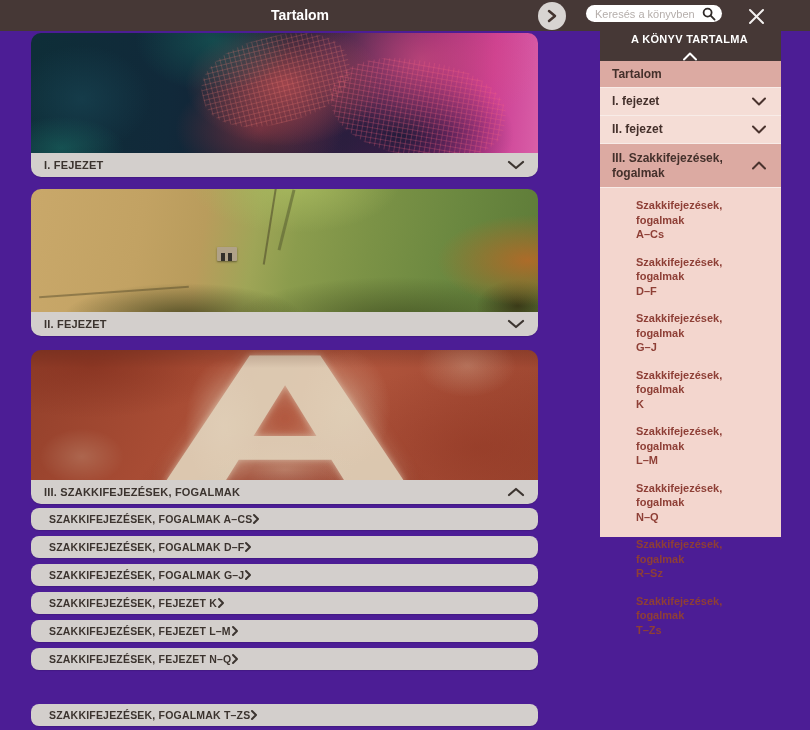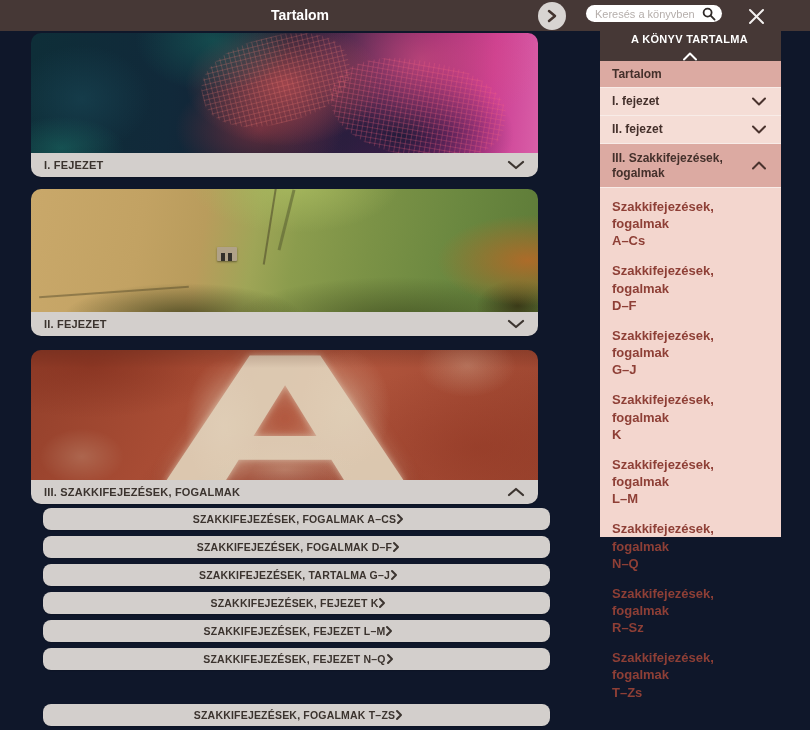--- a/index.html
+++ b/index.html
@@ -1,19 +1,19 @@
 <!DOCTYPE html>
 <html><head>
 <meta charset="utf-8">
 <style>
   * { margin:0; padding:0; box-sizing:border-box; }
   body { background:#fff; }
   .app {
     position:relative; width:810px; height:730px; overflow:hidden;
-    background:#0f172a; font-family:"Liberation Sans", sans-serif;
+    background:#4c1d95; font-family:"Liberation Sans", sans-serif;
   }
   
   .topbar { position:absolute; left:0; top:0; width:810px; height:31px; background:#463836; }
   .topbar-title {
     position:absolute; left:0; top:0; width:600px; height:31px; line-height:31px;
     text-align:center; color:#ffffff; font-size:14px; font-weight:bold;
   }
   .next-btn {
     position:absolute; left:538px; top:2px; width:28px; height:28px; border-radius:50%;
     background:#d8d4d2; border:none; cursor:pointer; display:flex; align-items:center; justify-content:center;
@@ -48,35 +48,34 @@
   }
   .sb-item .lbl { font-size:12px; font-weight:bold; color:#44302b; line-height:1.25; width:132px; }
   .sb-item.active { background:#dcaaa2; }
   .sb-item.lightpink { background:#f5ddd6; }
   .sb-item.h27 { height:27px; }
   .sb-item.h28 { height:28px; }
   .sb-item.h44 { height:44px; }
   .sb-subpanel { position:absolute; left:0; top:188px; width:181px; height:349px; background:#f3d6ce; padding:4px 0 0 0; }
   .sb-subitem { padding:6px 14px 7px 12px; cursor:pointer; }
   .sb-subitem .l1, .sb-subitem .l2 {
-    display:block; font-size:13px; font-weight:bold; color:#8e3f36; line-height:1.32;
+    display:block; font-size:11px; font-weight:bold; color:#8e3f36; line-height:1.32;margin-left:24px;
   }
   
   .card-img { position:absolute; left:31px; width:507px; overflow:hidden; border-radius:10px 10px 0 0; cursor:pointer; }
   .chapter-bar {
     position:absolute; left:31px; width:507px; height:24px; background:#d3cfcc; border-radius:0 0 10px 10px;
     display:flex; align-items:center; justify-content:space-between; padding:0 13px; cursor:pointer;
     box-shadow:0 1px 1px rgba(0,0,0,.12);
   }
   .chapter-bar .lbl { font-size:11px; font-weight:bold; color:#3b332e; letter-spacing:.2px; }
   .gl-row {
     position:absolute; left:31px; width:507px; height:22px; background:#d3cfcc; border-radius:8px;
-    display:flex; align-items:center; justify-content:center; padding:0 14px 0 18px; cursor:pointer;
+    display:flex; align-items:center; justify-content:flex-start; padding:0 14px 0 18px; cursor:pointer;
     box-shadow:0 1px 1px rgba(0,0,0,.12);
-    margin-left:12px;
   }
   .gl-row .lbl { font-size:10.5px; font-weight:bold; color:#3b332e; letter-spacing:.2px; }
   
   .img1 { top:33px; height:120px;
     background:
       radial-gradient(90px 45px at 6% 96%, rgba(30,125,112,.45), transparent 70%),
       radial-gradient(120px 80px at 36% 6%, rgba(22,112,100,.5), transparent 65%),
       radial-gradient(95px 75px at 10% 55%, rgba(25,70,85,.6), transparent 72%),
       radial-gradient(150px 95px at 50% 42%, rgba(206,82,84,.72), rgba(206,82,84,0) 66%),
       radial-gradient(120px 75px at 45% 80%, rgba(175,58,70,.5), transparent 70%),
@@ -294,21 +293,21 @@
   </div>
   <div class="gl-row" style="top:536px;">
     <span class="lbl">SZAKKIFEJEZÉSEK, FOGALMAK D–F</span>
     <span>
         <svg width="8" height="12" viewBox="0 0 8 12">
           <polyline points="2,2 6,6 2,10" fill="none" stroke="#3c3530" stroke-width="2" stroke-linecap="round" stroke-linejoin="round"></polyline>
         </svg>
       </span>
   </div>
   <div class="gl-row" style="top:564px;">
-    <span class="lbl">SZAKKIFEJEZÉSEK, TARTALMA G–J</span>
+    <span class="lbl">SZAKKIFEJEZÉSEK, FOGALMAK G–J</span>
     <span>
         <svg width="8" height="12" viewBox="0 0 8 12">
           <polyline points="2,2 6,6 2,10" fill="none" stroke="#3c3530" stroke-width="2" stroke-linecap="round" stroke-linejoin="round"></polyline>
         </svg>
       </span>
   </div>
   <div class="gl-row" style="top:592px;">
     <span class="lbl">SZAKKIFEJEZÉSEK, FEJEZET K</span>
     <span>
         <svg width="8" height="12" viewBox="0 0 8 12">

